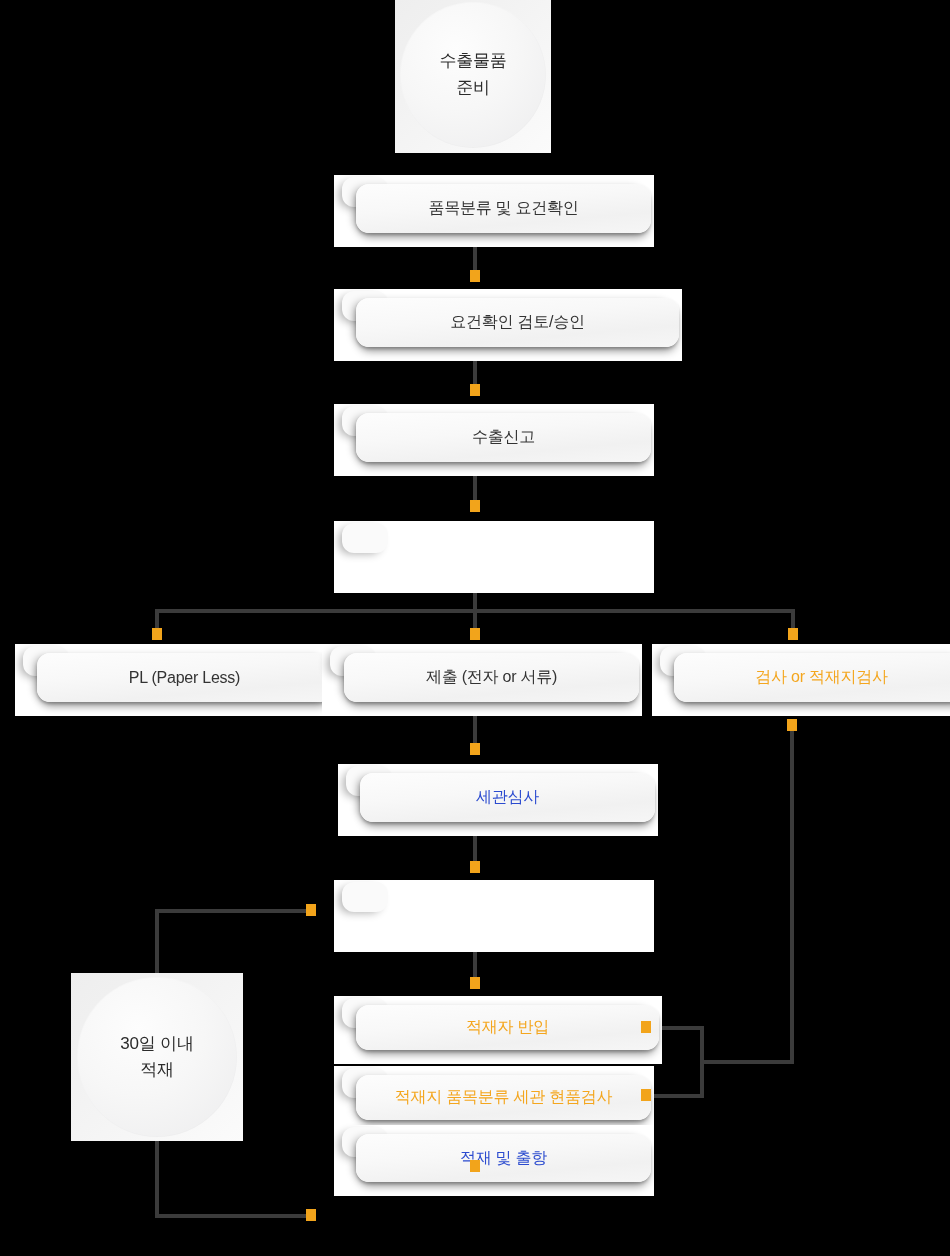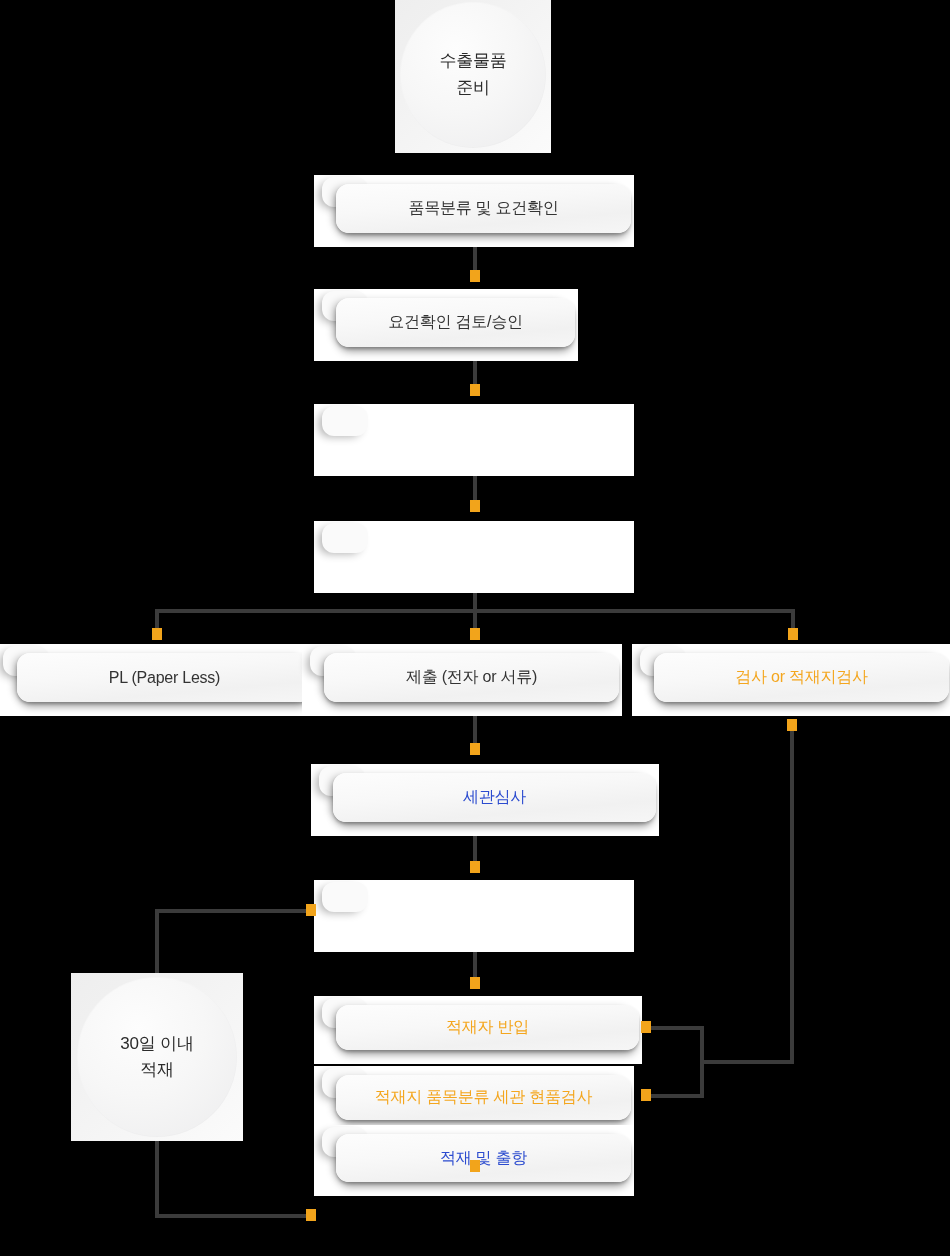--- a/index.html
+++ b/index.html
@@ -39,20 +39,21 @@
     font-weight:400;
   }
 
   
   .node{
     position:absolute;
     background:#ffffff;
     z-index:3;
     display:flex;
     align-items:center;
+    margin-left:20px;
   }
   .node .card{
     position:absolute;
     left:22px; right:3px; top:9px; bottom:14px;
     border-radius:13px;
     background:linear-gradient(175deg,#fdfdfd 0%,#f8f8f8 40%,#f1f1f1 72%,#f6f6f6 100%);
     box-shadow:
        0 7px 9px -3px rgba(0,0,0,0.42),
        0 2px 3px rgba(0,0,0,0.18),
       -6px 0px 9px -4px rgba(0,0,0,0.33);
@@ -109,32 +110,35 @@
   <div class="node" style="left:314px;top:175px;width:320px;height:72px;">
     <div class="bump"></div>
     <div class="card">
       <span class="node-text t-dark">품목분류 및 요건확인</span>
     </div>
   </div>
 
   <div class="lineV" style="left:473px;top:247px;height:34px;"></div>
   <div class="marker" style="left:470px;top:270px;"></div>
 
-  <div class="node" style="left:314px;top:289px;width:264px;height:72px;">
+  <div class="node" style="left:314px;top:289px;width:348px;height:72px;">
     <div class="bump"></div>
     <div class="card">
       <span class="node-text t-dark">요건확인 검토/승인</span>
     </div>
   </div>
 
   <div class="lineV" style="left:473px;top:361px;height:34px;"></div>
   <div class="marker" style="left:470px;top:384px;"></div>
 
   <div class="node" style="left:314px;top:404px;width:320px;height:72px;">
     <div class="bump"></div>
+    <div class="card">
+      <span class="node-text t-dark">수출신고</span>
+    </div>
   </div>
 
   <div class="lineV" style="left:473px;top:476px;height:34px;"></div>
   <div class="marker" style="left:470px;top:500px;"></div>
 
   <div class="node" style="left:314px;top:521px;width:320px;height:72px;">
     <div class="bump"></div>
   </div>
 
   <div class="lineV" style="left:473px;top:593px;height:20px;"></div>
@@ -163,21 +167,21 @@
   <div class="node" style="left:632px;top:644px;width:320px;height:72px;">
     <div class="bump"></div>
     <div class="card">
       <span class="node-text t-orange">검사 or 적재지검사</span>
     </div>
   </div>
 
   <div class="lineV" style="left:473px;top:716px;height:34px;"></div>
   <div class="marker" style="left:470px;top:743px;"></div>
 
-  <div class="node" style="left:311px;top:764px;width:348px;height:72px;">
+  <div class="node" style="left:318px;top:764px;width:320px;height:72px;">
     <div class="bump"></div>
     <div class="card">
       <span class="node-text t-blue">세관심사</span>
     </div>
   </div>
 
   <div class="lineV" style="left:473px;top:836px;height:34px;"></div>
   <div class="marker" style="left:470px;top:861px;"></div>
 
   <div class="node" style="left:314px;top:880px;width:320px;height:72px;">

